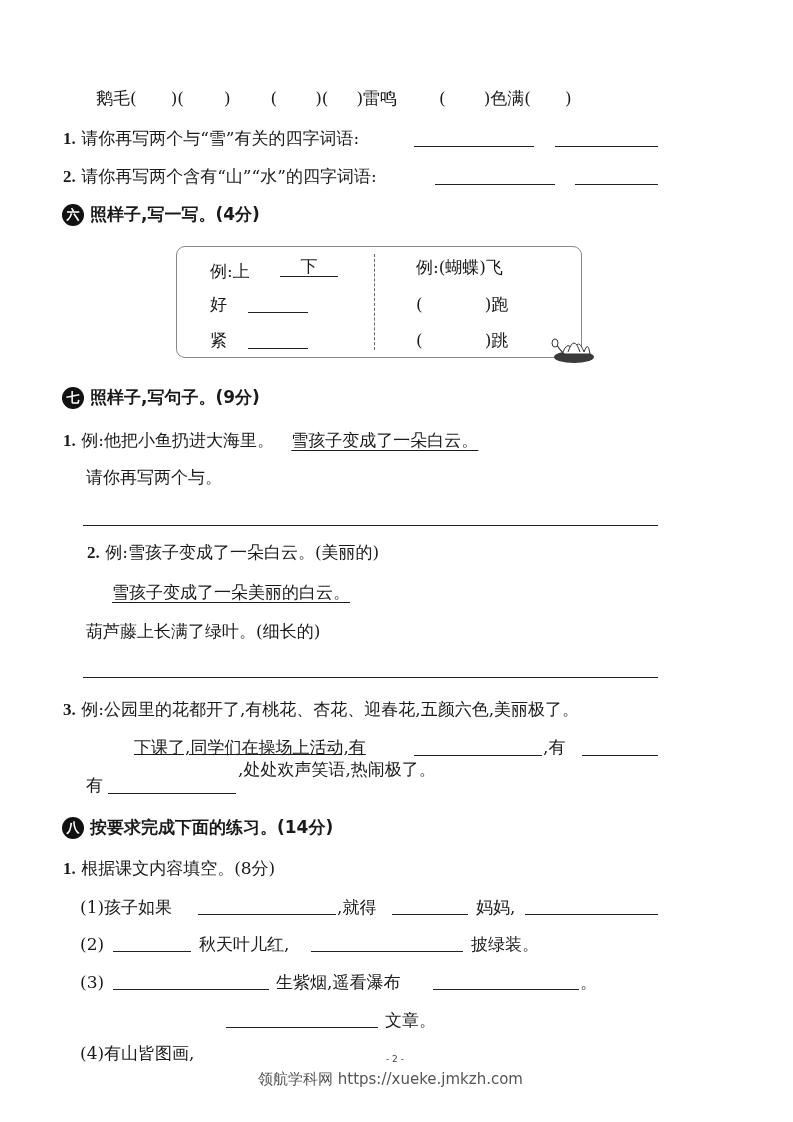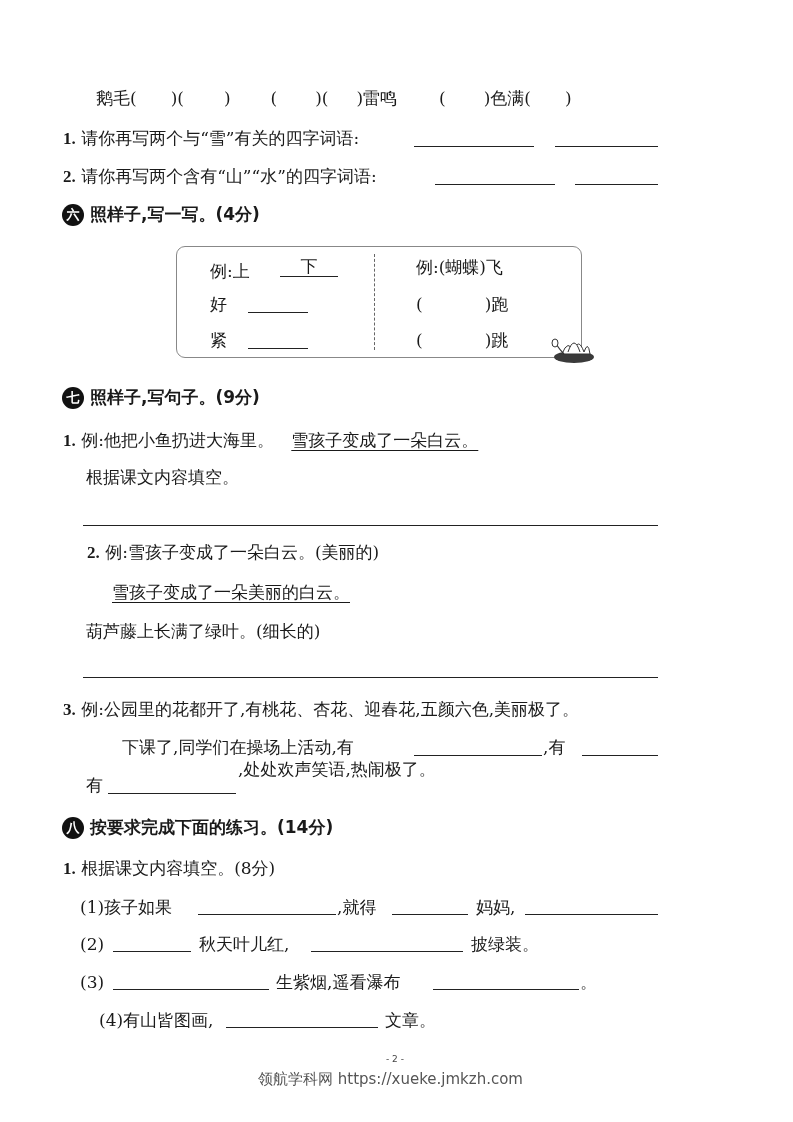--- a/index.html
+++ b/index.html
@@ -87,36 +87,36 @@
 
 <div class="abs sec-head" style="left:62px; top:386px;">
   <span class="badge">七</span><span>照样子,写句子。(9分)</span>
 </div>
 
 <div class="abs t" style="left:63px; top:429px;">
   <span class="num">1.</span>
   <span>例:他把小鱼扔进大海里。</span>
   <span class="ul" style="margin-left:12px">雪孩子变成了一朵白云。</span>
 </div>
-<div class="abs t" style="left:86px; top:466px;">根据课文内容填空。</div>
+<div class="abs t" style="left:86px; top:466px;">请你再写两个与。</div>
 <div class="hline" style="left:83px; top:525px; width:575px;"></div>
 
 <div class="abs t" style="left:63px; top:541px;margin-left:24px;">
   <span class="num">2.</span>
   <span>例:雪孩子变成了一朵白云。(美丽的)</span>
 </div>
 <div class="abs t ul" style="left:112px; top:581px;">雪孩子变成了一朵美丽的白云。</div>
 <div class="abs t" style="left:86px; top:620px;">葫芦藤上长满了绿叶。(细长的)</div>
 <div class="hline" style="left:83px; top:677px; width:575px;"></div>
 
 <div class="abs t" style="left:63px; top:698px;">
   <span class="num">3.</span>
   <span>例:公园里的花都开了,有桃花、杏花、迎春花,五颜六色,美丽极了。</span>
 </div>
-<div class="abs t" style="left:122px; top:736px;">
+<div class="abs t" style="left:134px; top:736px;text-decoration:underline;">
   <span>下课了,同学们在操场上活动,有</span>
 </div>
 <div class="hline" style="left:414px; top:755px; width:128px;"></div>
 <div class="abs t" style="left:543px; top:736px;">,有</div>
 <div class="hline" style="left:582px; top:755px; width:76px;"></div>
 
 <div class="abs t" style="left:86px; top:774px;">有</div>
 <div class="hline" style="left:108px; top:793px; width:128px;"></div>
 <div class="abs t" style="left:238px; top:758px;">,处处欢声笑语,热闹极了。</div>
 
@@ -141,18 +141,18 @@
 <div class="abs t" style="left:199px; top:933px;">秋天叶儿红,</div>
 <div class="hline" style="left:311px; top:951px; width:152px;"></div>
 <div class="abs t" style="left:471px; top:933px;">披绿装。</div>
 
 <div class="abs t" style="left:80px; top:971px;">(3)</div>
 <div class="hline" style="left:113px; top:989px; width:156px;"></div>
 <div class="abs t" style="left:276px; top:971px;">生紫烟,遥看瀑布</div>
 <div class="hline" style="left:433px; top:989px; width:146px;"></div>
 <div class="abs t" style="left:580px; top:971px;">。</div>
 
-<div class="abs t" style="left:80px; top:1009px;margin-left:19px;">(4)有山皆图画,</div>
+<div class="abs t" style="left:80px; top:1042px;">(4)有山皆图画,</div>
 <div class="hline" style="left:226px; top:1027px; width:152px;"></div>
 <div class="abs t" style="left:385px; top:1009px;">文章。</div>
 
 <div class="abs footer-page" style="left:386px; top:1054px;">- 2 -</div>
 <div class="abs footer-site" style="left:258px; top:1070px;">领航学科网 https://xueke.jmkzh.com</div>
 
 </body></html>

